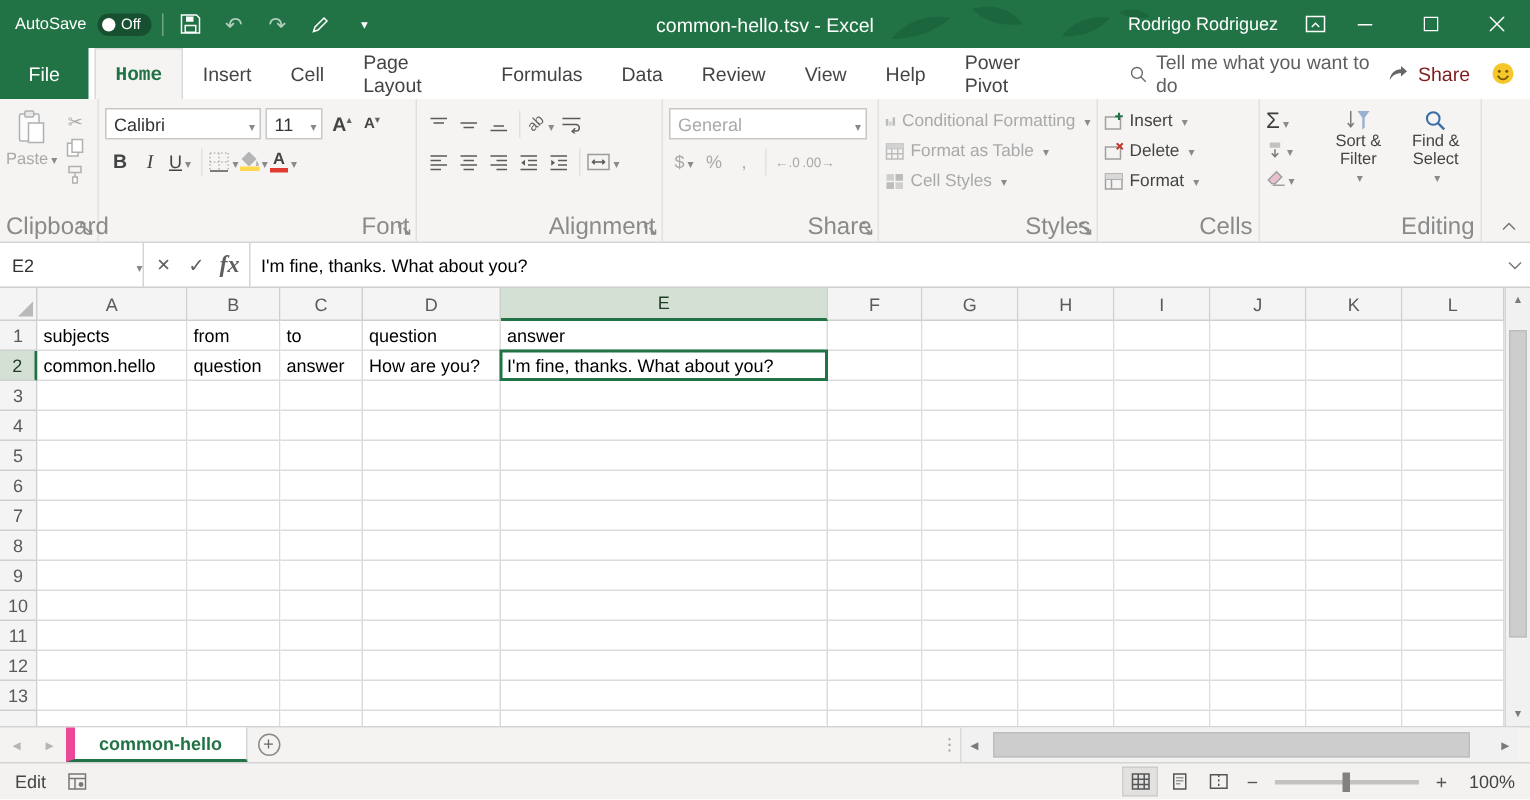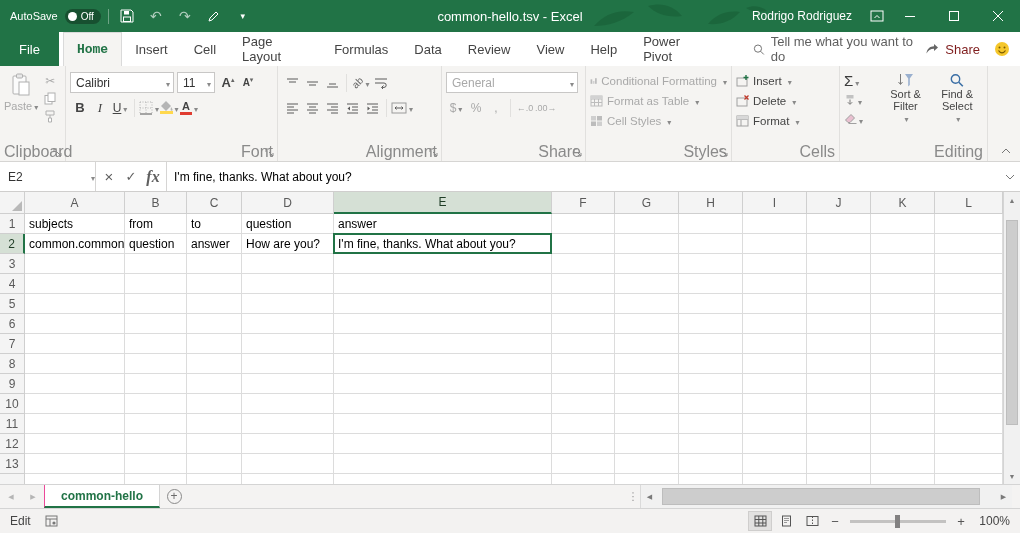--- a/index.html
+++ b/index.html
@@ -129,21 +129,21 @@
   .vs-track { flex:1; position:relative; }
   .vs-thumb { position:absolute; left:2px; right:2px; top:12px; height:205px;
     background:#cdcdcd; border:1px solid #bdbdbd; }
 
   
   .tabbar { height:24px; background:#f4f3f2; border-top:1px solid #d4d4d4;
     display:flex; align-items:stretch; font-size:12px; }
   .nav-btn { width:22px; display:flex; align-items:center; justify-content:center; }
   .nav-btn.dim::after { color:#b5b5b5; }
   .sheettab { display:flex; align-items:center; padding:0 16px; background:#fff;
-    border-right:1px solid #d4d4d4; border-left:1px solid #ec4899;
+    border-right:1px solid #d4d4d4; border-left:6px solid #ec4899;
     border-bottom:2px solid #217346; color:#217346; font-weight:bold; }
   .addsheet { width:28px; display:flex; align-items:center; justify-content:center; }
   .add-circle { width:15px; height:15px; border:1px solid #8a8a8a; border-radius:50%;
     color:#6a6a6a; font-size:12px; line-height:13px; text-align:center; }
   .add-circle::before { content:"+"; }
   .tbar-spacer { flex:1; }
   .vdots { width:14px; display:flex; align-items:center; justify-content:center; color:#9a9a9a; }
   .vdots::after { content:"⋮"; font-size:11px; }
   .hscroll { width:372px; display:flex; align-items:stretch; background:#f1f1f1;
     border-left:1px solid #dadada; margin-right:8px; }
@@ -621,21 +621,21 @@
         <div class="gc">question</div>
         <div class="gc">answer</div>
         <div class="gc"></div>
         <div class="gc"></div>
         <div class="gc"></div>
         <div class="gc"></div>
         <div class="gc"></div>
         <div class="gc"></div>
         <div class="gc"></div>
         <div class="gh rh sel">2</div>
-        <div class="gc">common.common</div>
+        <div class="gc">common.hello</div>
         <div class="gc">question</div>
         <div class="gc">answer</div>
         <div class="gc">How are you?</div>
         <div class="gc active">I'm fine, thanks. What about you?</div>
         <div class="gc"></div>
         <div class="gc"></div>
         <div class="gc"></div>
         <div class="gc"></div>
         <div class="gc"></div>
         <div class="gc"></div>

